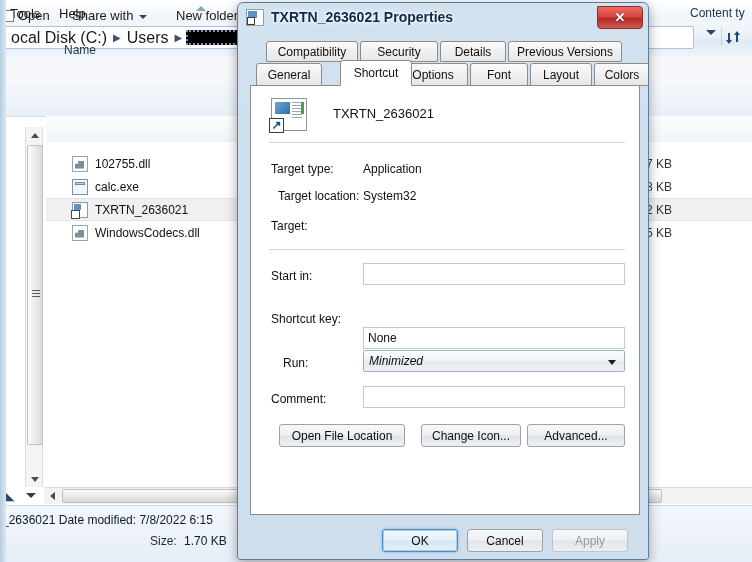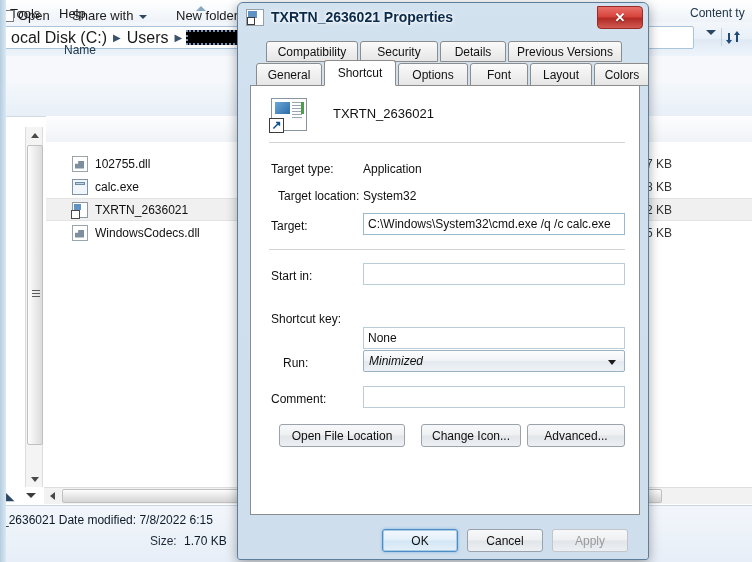--- a/index.html
+++ b/index.html
@@ -737,21 +737,21 @@
   <div class="dlg-body">
 
     <div class="tabstrip">
 
       <div class="tab row1" style="left:16px; width:92px;">Compatibility</div>
       <div class="tab row1" style="left:110px; width:78px;">Security</div>
       <div class="tab row1" style="left:190px; width:66px;">Details</div>
       <div class="tab row1" style="left:258px; width:114px;">Previous Versions</div>
 
       <div class="tab row2" style="left:6px; width:66px;">General</div>
-      <div class="tab row2 active" style="left:74px; width:72px;">Shortcut</div>
+      <div class="tab row2 active" style="left:90px; width:72px;">Shortcut</div>
       <div class="tab row2" style="left:148px; width:70px;">Options</div>
       <div class="tab row2" style="left:220px; width:58px;">Font</div>
       <div class="tab row2" style="left:280px; width:62px;">Layout</div>
       <div class="tab row2" style="left:344px; width:56px;">Colors</div>
     </div>
 
     <div class="tabpage">
 
       <div class="hdr-icon">
         <span class="page-blue"></span>
@@ -770,21 +770,20 @@
 
       <div class="hr" style="top:56px;"></div>
 
       <div class="fld-label" style="left:20px; top:76px;">Target type:</div>
       <div class="fld-value" style="left:112px; top:76px;">Application</div>
 
       <div class="fld-label" style="left:20px; top:103px;margin-left:7px;">Target location:</div>
       <div class="fld-value" style="left:112px; top:103px;">System32</div>
 
       <div class="fld-label" style="left:20px; top:133px;">Target:</div>
-      <div class="textbox focused" style="left:112px; top:127px; width:262px;">C:\Windows\System32\cmd.exe /q /c calc.exe</div>
 
       <div class="hr" style="top:163px;"></div>
 
       <div class="fld-label" style="left:20px; top:183px;">Start in:</div>
       <div class="textbox" style="left:112px; top:177px; width:262px;"></div>
 
       <div class="fld-label" style="left:20px; top:226px;">Shortcut key:</div>
       <div class="textbox" style="left:112px; top:220px; width:262px;margin-top:21px;">None</div>
 
       <div class="fld-label" style="left:32px; top:270px;">Run:</div>

